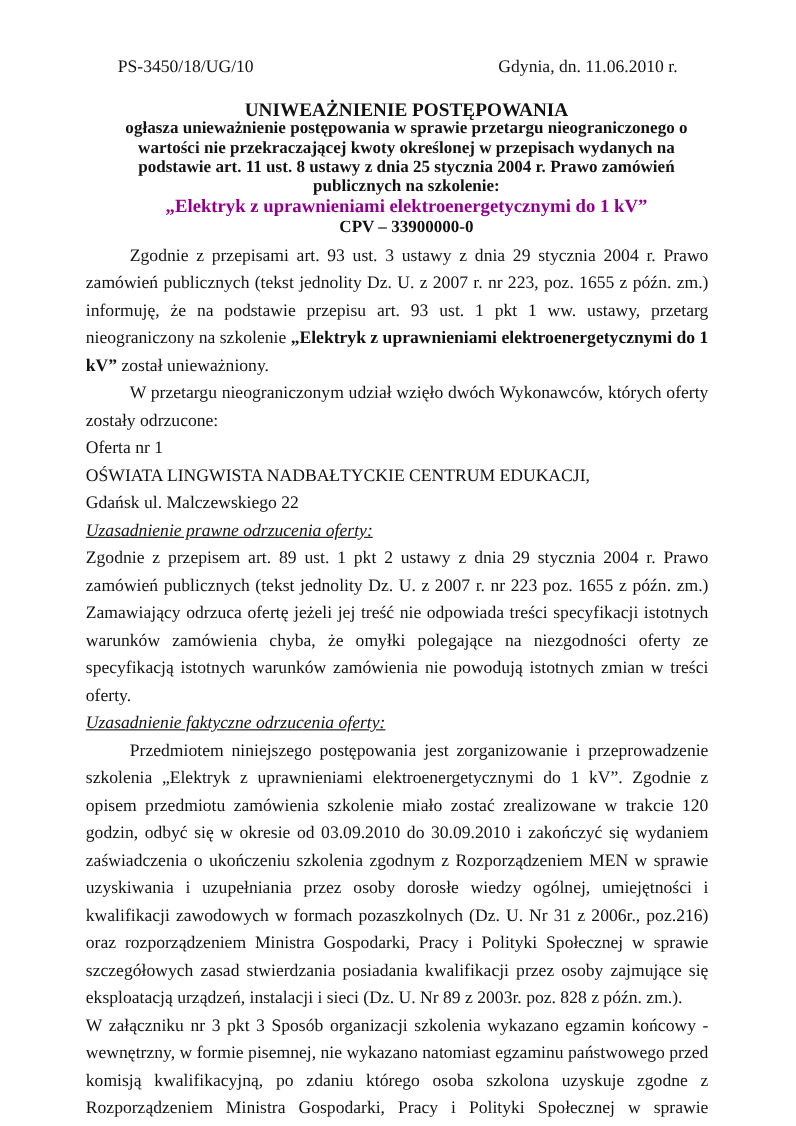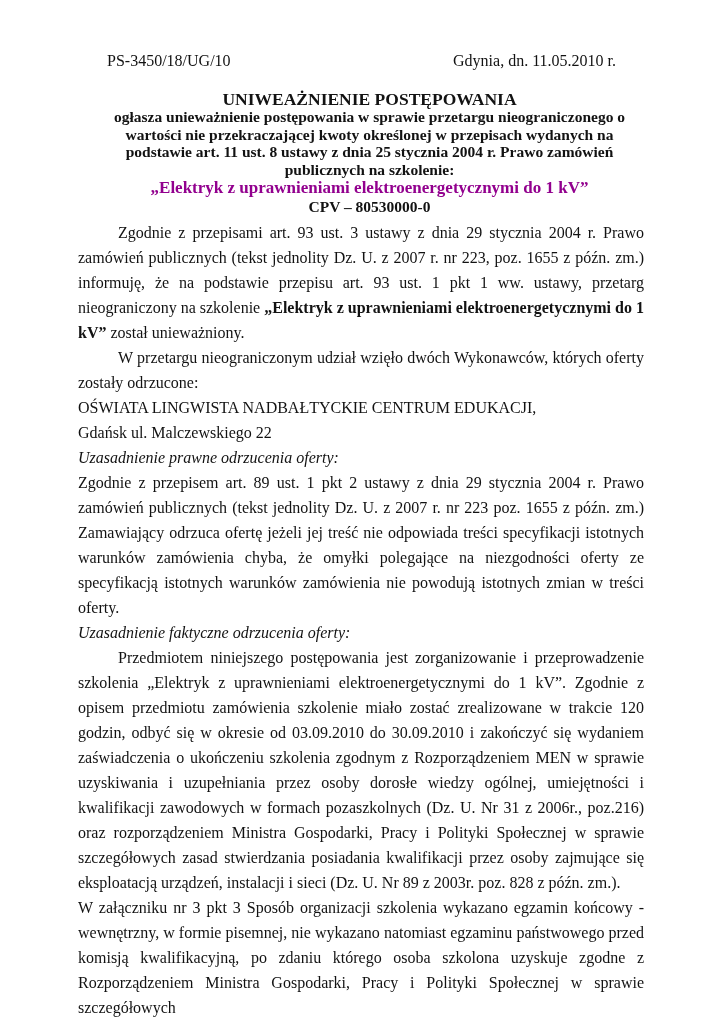--- a/index.html
+++ b/index.html
@@ -64,47 +64,49 @@
   }
   .body-text p {
     margin: 0;
     padding: 0;
   }
   .indent {
     text-indent: 40px;
   }
   .heading-ital {
     font-style: italic;
+    text-decoration: underline;
     text-align: left;
   }
   .plain-line {
     text-align: left;
   }
   strong { font-weight: bold; }
 </style>
 </head>
 <body>
 
 <div class="page">
 
   <div class="header-row">
     <span>PS-3450/18/UG/10</span>
-    <span>Gdynia, dn. 11.05.2010 r.</span>
+    <span>Gdynia, dn. 11.06.2010 r.</span>
   </div>
 
   <div class="center-block">
     <div class="doc-title">UNIWEAŻNIENIE POSTĘPOWANIA</div>
     <div class="announcement">ogłasza unieważnienie postępowania w sprawie przetargu nieograniczonego o wartości nie przekraczającej kwoty określonej w przepisach wydanych na podstawie art. 11 ust. 8 ustawy z dnia 25 stycznia 2004 r. Prawo zamówień publicznych  na szkolenie:</div>
     <div class="training-title" id="training-title-accent" style="color: rgb(146, 0, 142);">„Elektryk z uprawnieniami elektroenergetycznymi do 1 kV”</div>
-    <div class="cpv">CPV – 80530000-0</div>
+    <div class="cpv">CPV – 33900000-0</div>
   </div>
 
   <div class="body-text">
     <p class="indent"><span>Zgodnie z przepisami art. 93 ust. 3 ustawy z dnia 29 stycznia 2004 r. Prawo zamówień publicznych (tekst jednolity Dz. U. z 2007 r. nr 223, poz. 1655 z późn. zm.) informuję, że  na podstawie przepisu art. 93 ust. 1 pkt 1 ww. ustawy, przetarg nieograniczony na szkolenie </span><strong>„Elektryk z uprawnieniami elektroenergetycznymi do 1 kV”</strong><span>  został unieważniony.</span></p>
     <p class="indent">W przetargu nieograniczonym udział wzięło dwóch Wykonawców, których oferty zostały odrzucone:</p>
+    <p class="plain-line">Oferta nr 1</p>
     <p class="plain-line">OŚWIATA LINGWISTA NADBAŁTYCKIE CENTRUM EDUKACJI,</p>
     <p class="plain-line">Gdańsk ul. Malczewskiego 22</p>
     <p class="heading-ital">Uzasadnienie prawne odrzucenia oferty:</p>
     <p>Zgodnie z przepisem art. 89 ust. 1 pkt 2 ustawy z dnia 29 stycznia 2004 r. Prawo zamówień publicznych (tekst jednolity Dz. U. z 2007 r. nr 223 poz. 1655 z późn. zm.) Zamawiający odrzuca ofertę jeżeli jej treść nie odpowiada treści specyfikacji istotnych warunków zamówienia chyba, że omyłki polegające na niezgodności oferty ze specyfikacją istotnych warunków zamówienia nie powodują istotnych zmian w treści oferty.</p>
     <p class="heading-ital">Uzasadnienie faktyczne odrzucenia oferty:</p>
     <p class="indent">Przedmiotem niniejszego postępowania jest zorganizowanie i przeprowadzenie szkolenia „Elektryk z uprawnieniami elektroenergetycznymi do 1 kV”. Zgodnie z opisem przedmiotu zamówienia szkolenie miało zostać zrealizowane w trakcie 120 godzin, odbyć się w okresie od 03.09.2010 do 30.09.2010 i zakończyć się wydaniem  zaświadczenia o ukończeniu szkolenia zgodnym z Rozporządzeniem MEN w sprawie uzyskiwania i uzupełniania przez osoby dorosłe wiedzy ogólnej, umiejętności i kwalifikacji zawodowych w formach pozaszkolnych (Dz. U. Nr 31 z 2006r., poz.216) oraz rozporządzeniem Ministra Gospodarki, Pracy i Polityki Społecznej w sprawie szczegółowych zasad stwierdzania posiadania kwalifikacji przez osoby zajmujące się eksploatacją urządzeń, instalacji i sieci (Dz. U. Nr 89 z 2003r. poz. 828 z późn. zm.).</p>
     <p>W załączniku nr 3 pkt 3 Sposób organizacji szkolenia wykazano egzamin końcowy  - wewnętrzny, w formie pisemnej, nie wykazano natomiast egzaminu państwowego przed komisją kwalifikacyjną, po zdaniu którego osoba szkolona uzyskuje zgodne z Rozporządzeniem Ministra Gospodarki, Pracy i Polityki Społecznej w sprawie szczegółowych</p>
   </div>
 
 </div>

